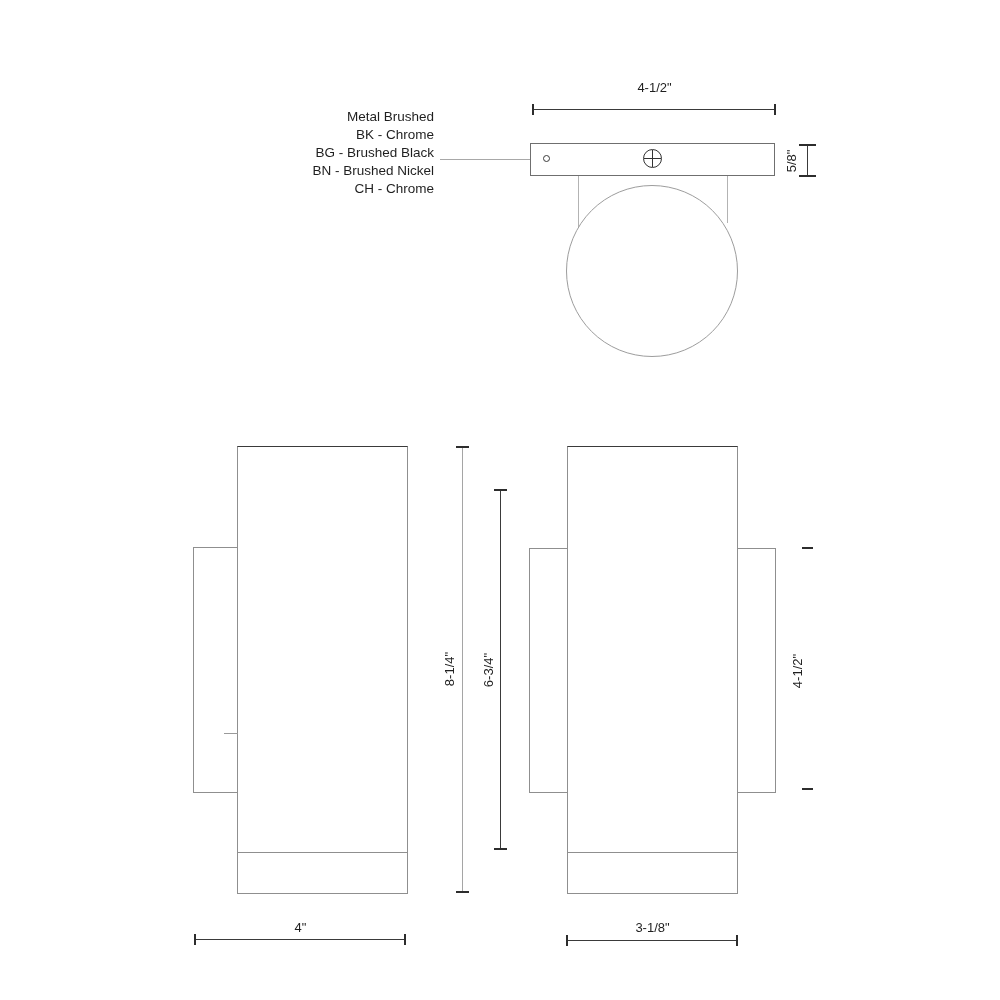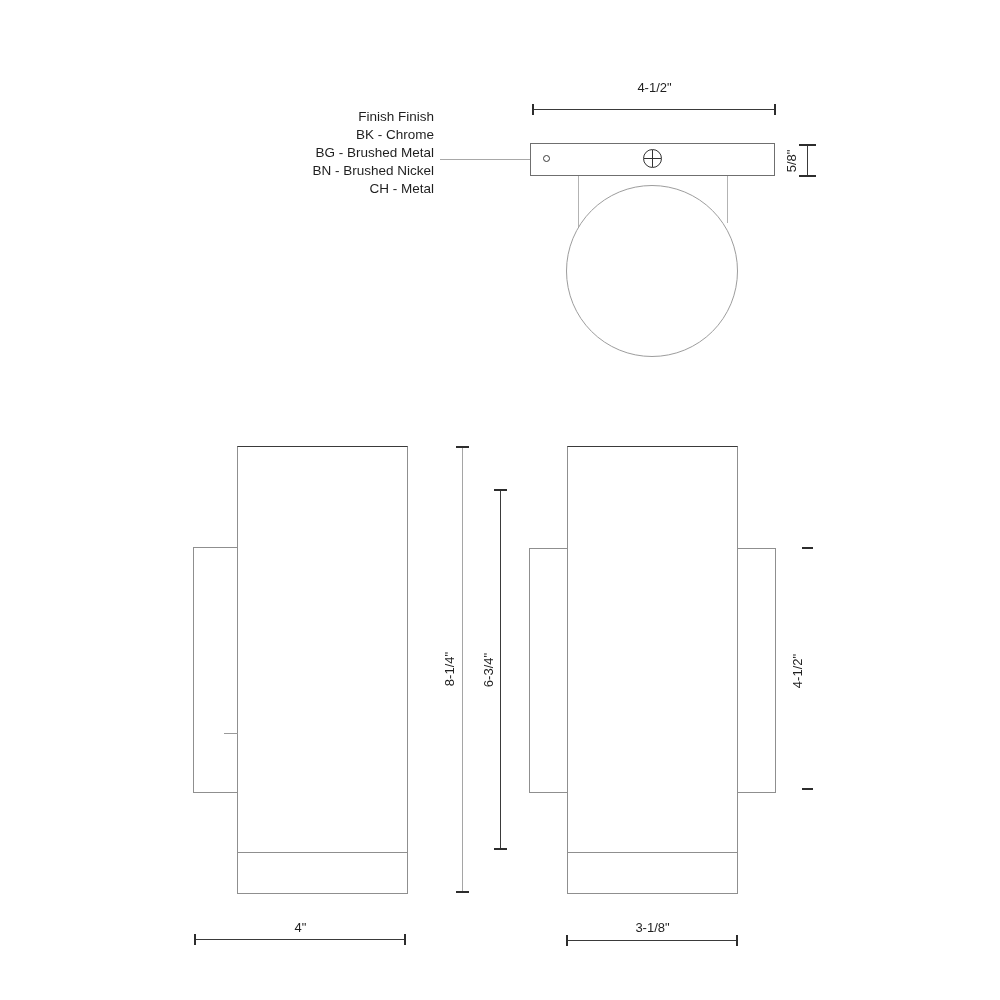--- a/index.html
+++ b/index.html
@@ -32,25 +32,25 @@
   .screw .cx{position:absolute;left:0;right:0;top:50%;height:1.5px;margin-top:-1px;background:#333333;}
   .screw .cy{position:absolute;top:0;bottom:0;left:50%;width:1.5px;margin-left:-1px;background:#333333;}
   .hole{position:absolute;box-sizing:border-box;border:1px solid #3a3a3a;border-radius:50%;background:#ffffff;}
 </style>
 </head>
 <body>
 
 <div class="canvas">
 
   <div class="legend">
-    <div>Finish Finish</div>
+    <div>Metal Brushed</div>
     <div>BK - Chrome</div>
-    <div>BG - Brushed Metal</div>
+    <div>BG - Brushed Black</div>
     <div>BN - Brushed Nickel</div>
-    <div>CH - Metal</div>
+    <div>CH - Chrome</div>
   </div>
   <div class="leader" style="left:440px;top:159px;width:102px;"></div>
 
   <div>
 
     <div class="hlabel" style="left:533px;top:80px;width:243px;">4-1/2"</div>
     <div class="dim-h" style="left:533px;top:109px;width:243px;"></div>
     <div class="tick-v" style="left:532px;top:104px;"></div>
     <div class="tick-v" style="left:774px;top:104px;"></div>
 

